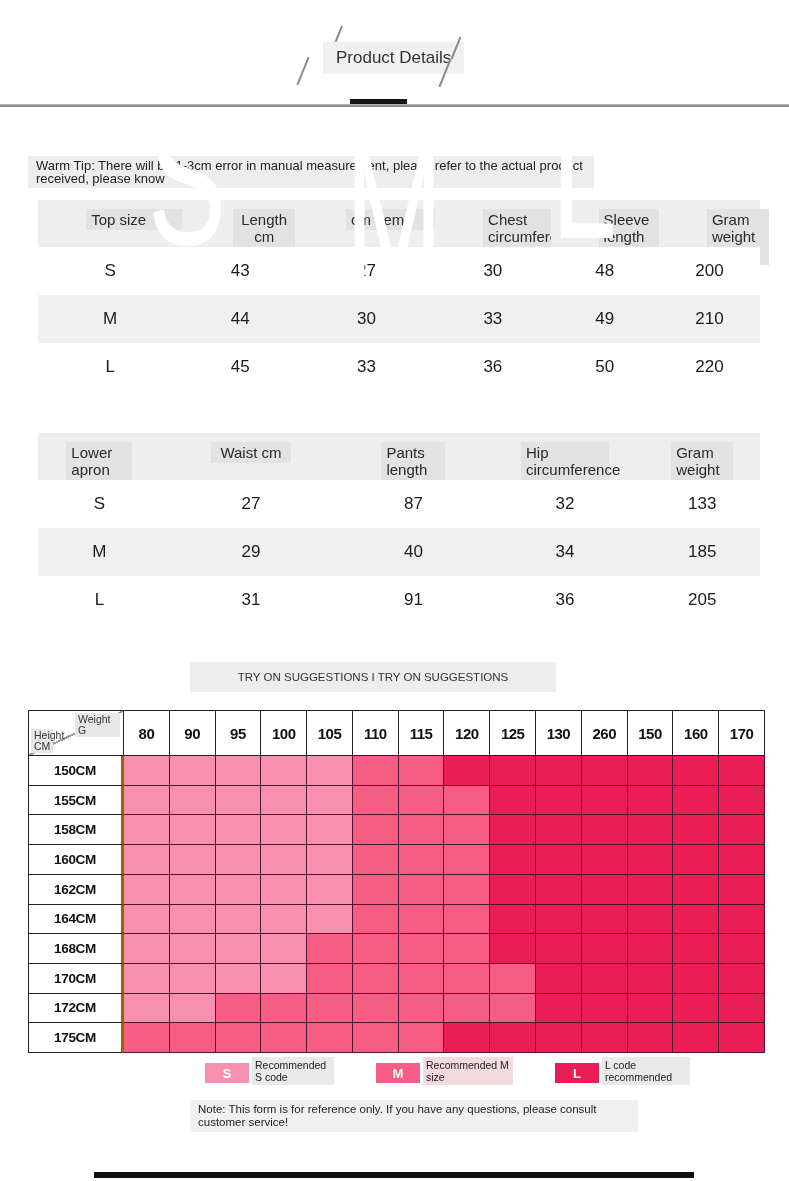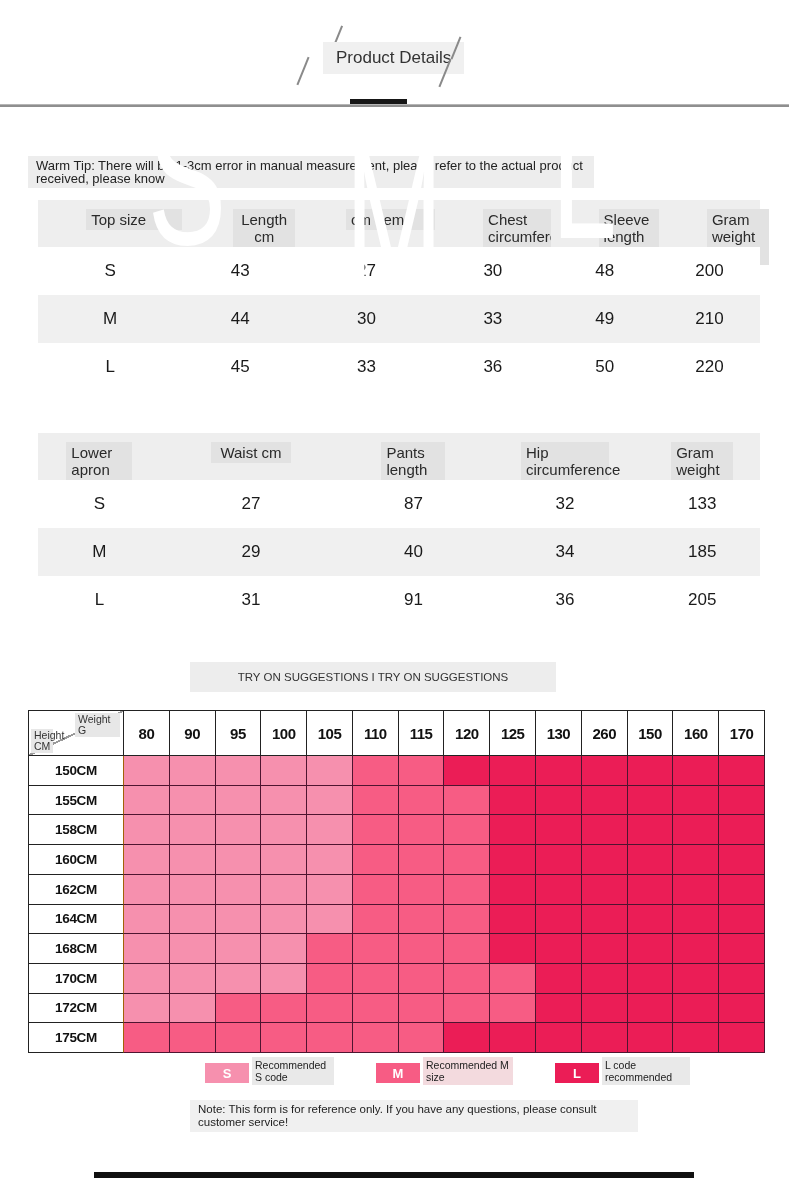--- a/index.html
+++ b/index.html
@@ -65,21 +65,21 @@
   .heatmap .corner { position: relative; background:
       linear-gradient(to bottom right, transparent 48.8%, #999 48.8%, #999 51.4%, transparent 51.4%) #fff;
     border-right: 1px solid #222; border-bottom: 1px solid #222; }
   .corner .lbl { position: absolute; font-size: 10.5px; line-height: 11px;
     background: #e7e7e7; padding: 1px 3px; color: #333; }
   .corner .lbl.top { top: 2px; right: 3px; width: 45px; }
   .corner .lbl.bottom { bottom: 2px; left: 2px; width: 22px; }
   .heatmap .wcell { background: #fff; border-right: 1px solid #222; border-bottom: 1px solid #222;
     display: flex; align-items: center; justify-content: center;
     font-size: 15px; font-weight: bold; letter-spacing: -0.5px; color: #111; }
-  .heatmap .hlabel { background: #fff; border-right: 1px solid #a16207; border-bottom: 1px solid #222;
+  .heatmap .hlabel { background: #fff; border-right: 3px solid #a16207; border-bottom: 1px solid #222;
     display: flex; align-items: center; justify-content: center;
     font-size: 13.5px; font-weight: bold; letter-spacing: -0.3px; color: #111; }
   .heatmap .cell { border-right: 1px solid #4f1430; border-bottom: 1px solid #4f1430; }
   .overlay-letter { position: absolute; color: #ffffff; font-size: 190px; line-height: 1;
     transform: translate(-50%, -54%) scaleX(0.62); font-weight: 400; z-index: 3; pointer-events: none; }
   #ol-s { left: 187px; top: 186px; }
   #ol-m { left: 394px; top: 228px; }
   #ol-l { left: 584px; top: 180px; }
 
   

